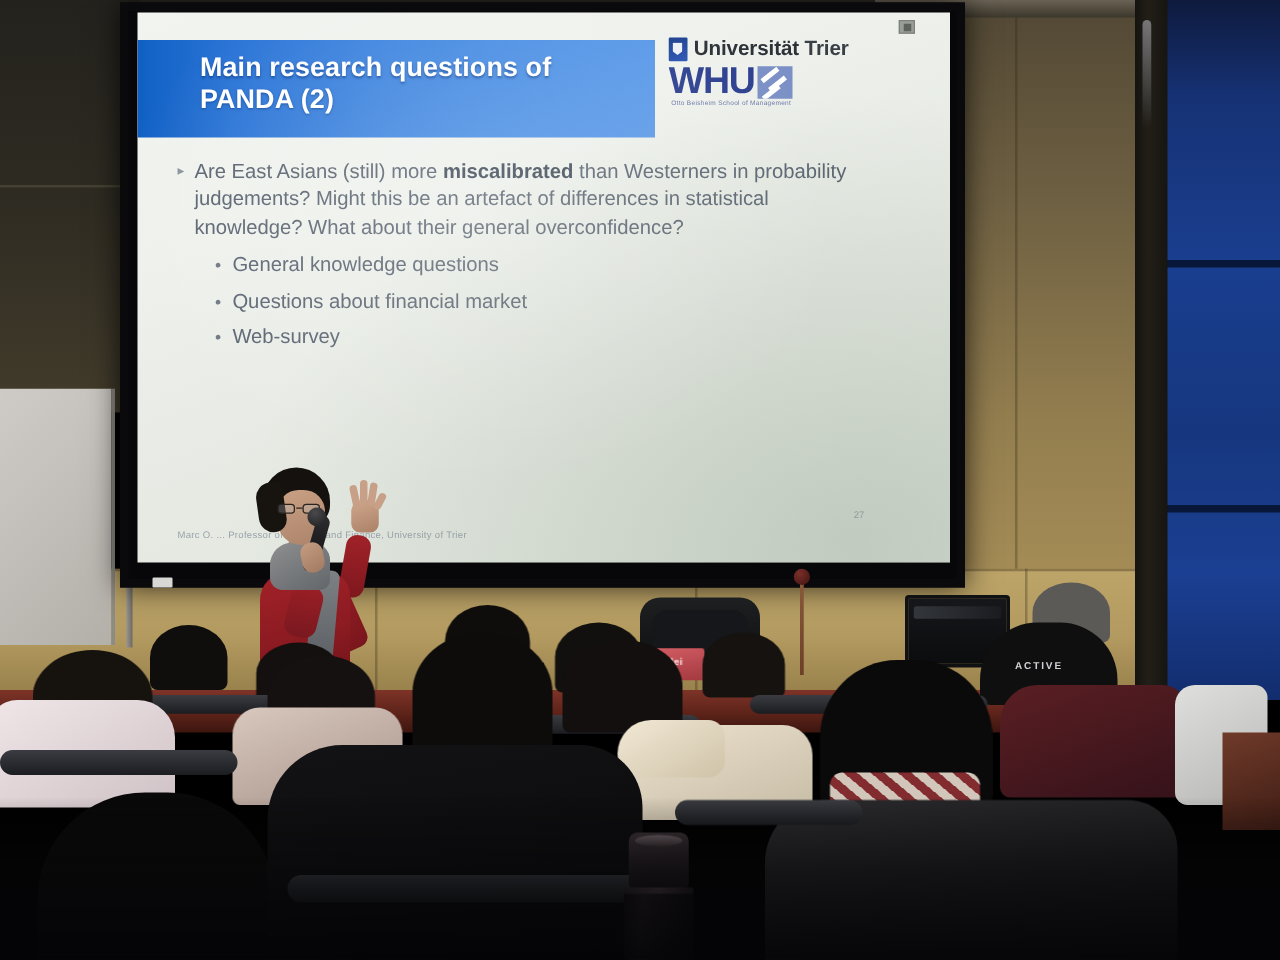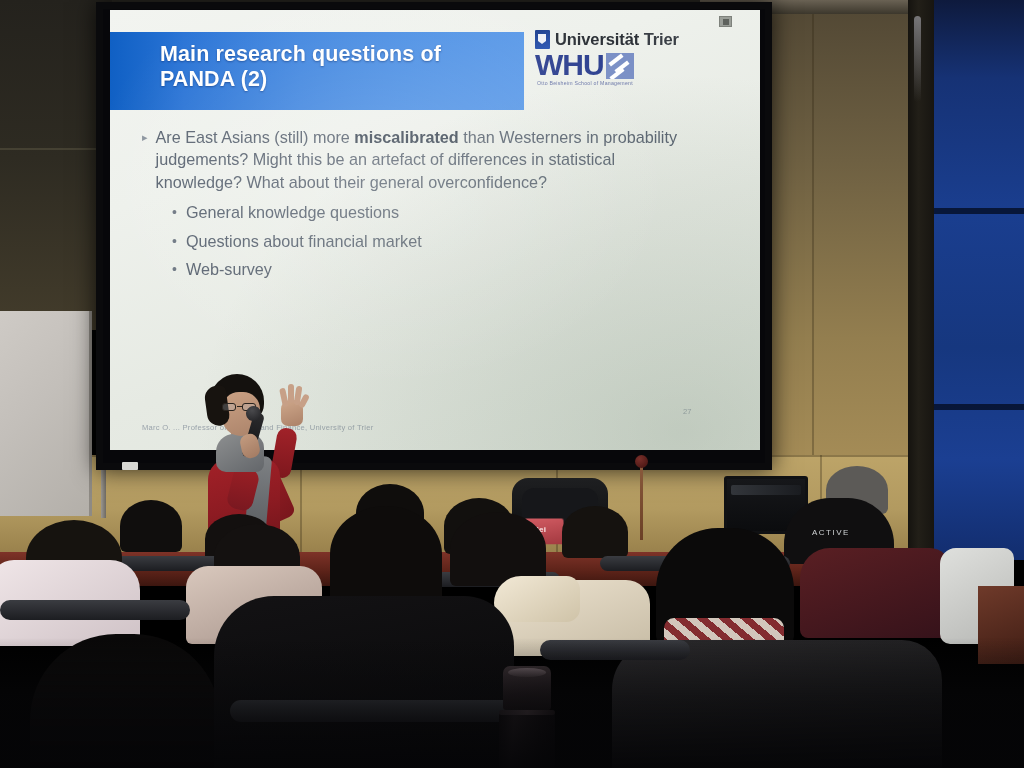--- a/index.html
+++ b/index.html
@@ -308,21 +308,21 @@
     <span>Mei</span>
   </div>
 
   <div class="aud" style="left:120px;top:500px;width:62px;height:52px;background:#100e0d;"></div>
   <div class="aud" style="left:205px;top:514px;width:68px;height:50px;background:#13100f;"></div>
   <div class="aud" style="left:356px;top:484px;width:68px;height:58px;background:#0f0d0c;"></div>
   <div class="aud" style="left:444px;top:498px;width:70px;height:56px;background:#12100e;"></div>
   <div class="aud" style="left:562px;top:506px;width:66px;height:52px;background:#15120f;"></div>
   <div class="aud" style="left:826px;top:466px;width:62px;height:48px;background:#5c5a57;"></div>
   <div class="aud" style="left:784px;top:498px;width:110px;height:66px;background:#100f10;border-radius:46px 46px 8px 8px;"></div>
-  <div style="position:absolute;left:812px;top:528px;font-size:8px;color:#cfd2d4;letter-spacing:1.5px;font-weight:400;">ACTIVE</div>
+  <div style="position:absolute;left:812px;top:528px;font-size:8px;color:#cfd2d4;letter-spacing:1.5px;font-weight:700;">ACTIVE</div>
   <div class="aud" style="left:800px;top:548px;width:150px;height:90px;background:linear-gradient(160deg,#5a1f23,#35121a);border-radius:30px 20px 8px 8px;"></div>
 
   <div style="position:absolute;left:940px;top:548px;width:74px;height:96px;background:linear-gradient(150deg,#dfe0dd,#b6b7b4);border-radius:16px 10px 8px 10px;"></div>
   <div style="position:absolute;left:978px;top:586px;width:46px;height:78px;background:linear-gradient(160deg,#6f3a2a,#3f1d14);"></div>
 
   <div class="seatrail" style="left:100px;top:556px;width:190px;"></div>
   <div class="seatrail" style="left:330px;top:572px;width:230px;"></div>
   <div class="seatrail" style="left:600px;top:556px;width:190px;"></div>
 
   <div class="aud" style="left:26px;top:520px;width:96px;height:76px;background:#16130f;"></div>

